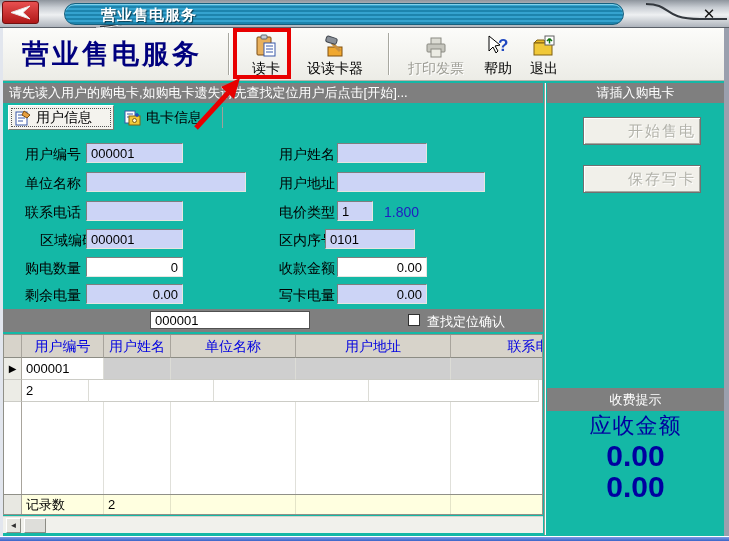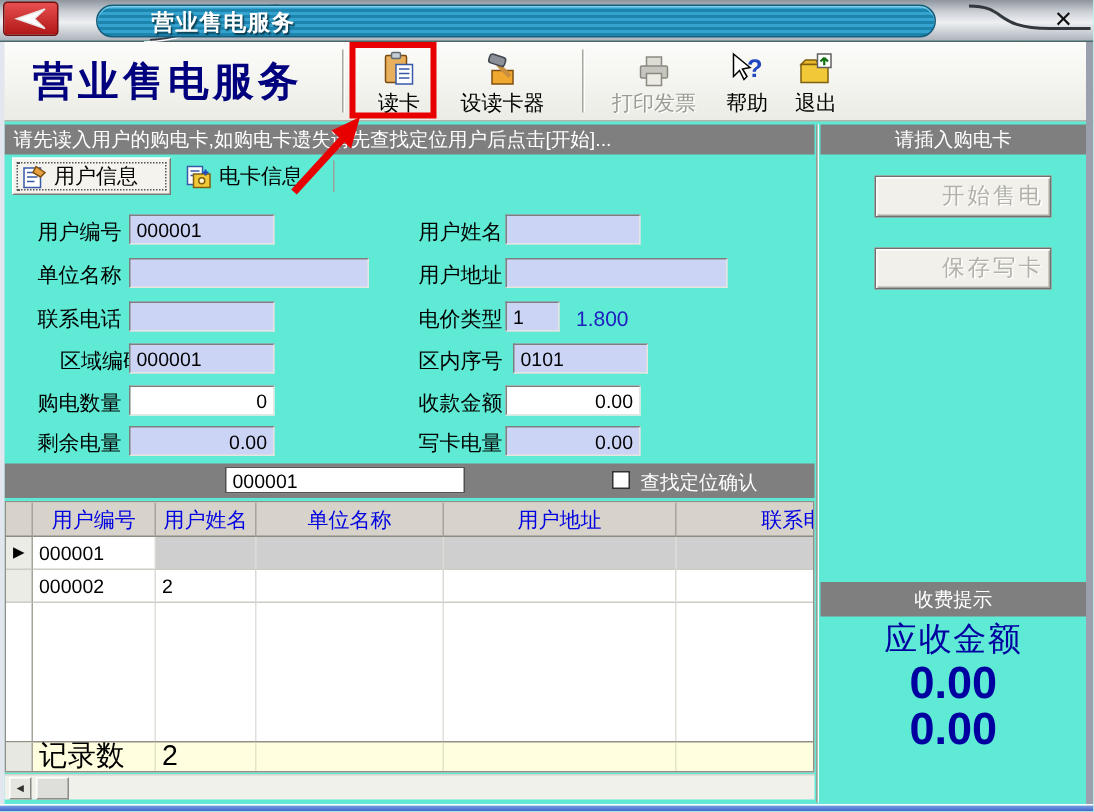--- a/index.html
+++ b/index.html
@@ -1,19 +1,19 @@
 <!DOCTYPE html>
 <html><head>
 <meta charset="utf-8">
 <style>
   * { margin:0; padding:0; box-sizing:border-box; }
   html,body { background:#ffffff; }
   body { font-family:"Liberation Sans","DejaVu Sans",sans-serif; }
 
-  .window { position:relative; width:729px; height:541px; overflow:hidden; background:#5eead4; }
+  .window { position:relative; width:729px; height:541px; overflow:hidden; background:#14b8a6; }
 
   
   .titlebar { position:absolute; left:0; top:0; width:729px; height:28px;
     background:linear-gradient(180deg,#8e959d 0%,#c9ced4 28%,#eef0f2 55%,#aeb4bc 100%);
     border-bottom:1px solid #5a6068; }
   .titlebar svg.swoosh { position:absolute; left:0; top:0; }
   .logo { position:absolute; left:2px; top:1px; width:37px; height:23px;
     background:linear-gradient(180deg,#e85050,#b01818); border:1px solid #701010; border-radius:3px; }
   .title-pill { position:absolute; left:64px; top:3px; width:560px; height:22px; border-radius:11px;
     background:repeating-linear-gradient(180deg,#35a3cf 0 2px,#1d84ad 2px 4px);
@@ -79,21 +79,21 @@
   .tr { height:22px; }
   .tr > div { border-right:1px solid #dcdcd6; border-bottom:1px solid #ccccc6; font-size:13px;
     line-height:21px; padding-left:4px; white-space:nowrap; overflow:hidden; color:#000; }
   .tr > .c0 { padding-left:0; text-align:center; font-size:10px; background:#ecece6;
     border-right:1px solid #a8a49c; }
   .tr.selected > div.sel { background:#cfcfcf; }
   .filler { flex:1; }
   .filler > div { border-right:1px solid #e0e0da; height:100%; }
   .filler > .c0 { border-right:1px solid #a8a49c; }
   .tf { height:20px; background:#ffffe0; border-top:1px solid #909088; }
-  .tf > div { font-size:19px; line-height:19px; padding-left:4px; border-right:1px solid #e4e4c8;
+  .tf > div { font-size:13px; line-height:19px; padding-left:4px; border-right:1px solid #e4e4c8;
     white-space:nowrap; }
   .tf > .c0 { background:#e8e8e2; border-right:1px solid #a8a49c; padding-left:0; }
 
   
   .hscroll { position:absolute; left:3px; top:516px; width:540px; height:17px; background:#f1f1ec;
     border-top:1px solid #d4d4cc; }
   .hs-btn { position:absolute; left:3px; top:1px; width:15px; height:15px; background:#e6e6e0;
     border:1px solid; border-color:#ffffff #8c8c84 #8c8c84 #ffffff; font-size:8px; text-align:center;
     line-height:13px; color:#303030; }
   .hs-thumb { position:absolute; left:21px; top:1px; width:22px; height:15px; background:#dededa;
@@ -239,21 +239,21 @@
   <input class="finput" style="left: 86px; top: 172px; width: 160px;" value="">
   <input class="finput" style="left: 86px; top: 201px; width: 97px;" value="">
   <input class="finput" style="left: 86px; top: 229px; width: 97px;" value="000001">
   <input class="finput white num" style="left: 86px; top: 257px; width: 97px;" value="0">
   <input class="finput num" style="left: 86px; top: 284px; width: 97px;" value="0.00">
 
   <input class="finput" style="left: 337px; top: 143px; width: 90px;" value="">
   <input class="finput" style="left: 337px; top: 172px; width: 148px;" value="">
   <input class="finput" style="left: 337px; top: 201px; width: 36px;" value="1">
   <span class="rate" style="left:384px;top:204px;">1.800</span>
-  <input class="finput" style="left: 342px; top: 229px; width: 90px;" value="0101">
+  <input class="finput" style="left: 325px; top: 229px; width: 90px;" value="0101">
   <input class="finput white num" style="left: 337px; top: 257px; width: 90px;" value="0.00">
   <input class="finput num" style="left: 337px; top: 284px; width: 90px;" value="0.00">
 
   <div class="qf-bar">
     <input class="qf-input" value="000001" style="">
     <div class="qf-check"></div>
     <span class="qf-chklabel">查找定位确认</span>
   </div>
 
   <div class="grid">
@@ -268,21 +268,20 @@
     <div class="trow tr selected">
       <div class="c0">▶</div>
       <div class="c1">000001</div>
       <div class="c2 sel"></div>
       <div class="c3 sel"></div>
       <div class="c4 sel"></div>
       <div class="c5 sel"></div>
     </div>
     <div class="trow tr">
       <div class="c0"></div>
-      <div class="c1">000002</div>
       <div class="c2">2</div>
       <div class="c3"></div>
       <div class="c4"></div>
       <div class="c5"></div>
     </div>
     <div class="trow filler">
       <div class="c0"></div>
         <div class="c1"></div>
         <div class="c2"></div>
       <div class="c3"></div>

